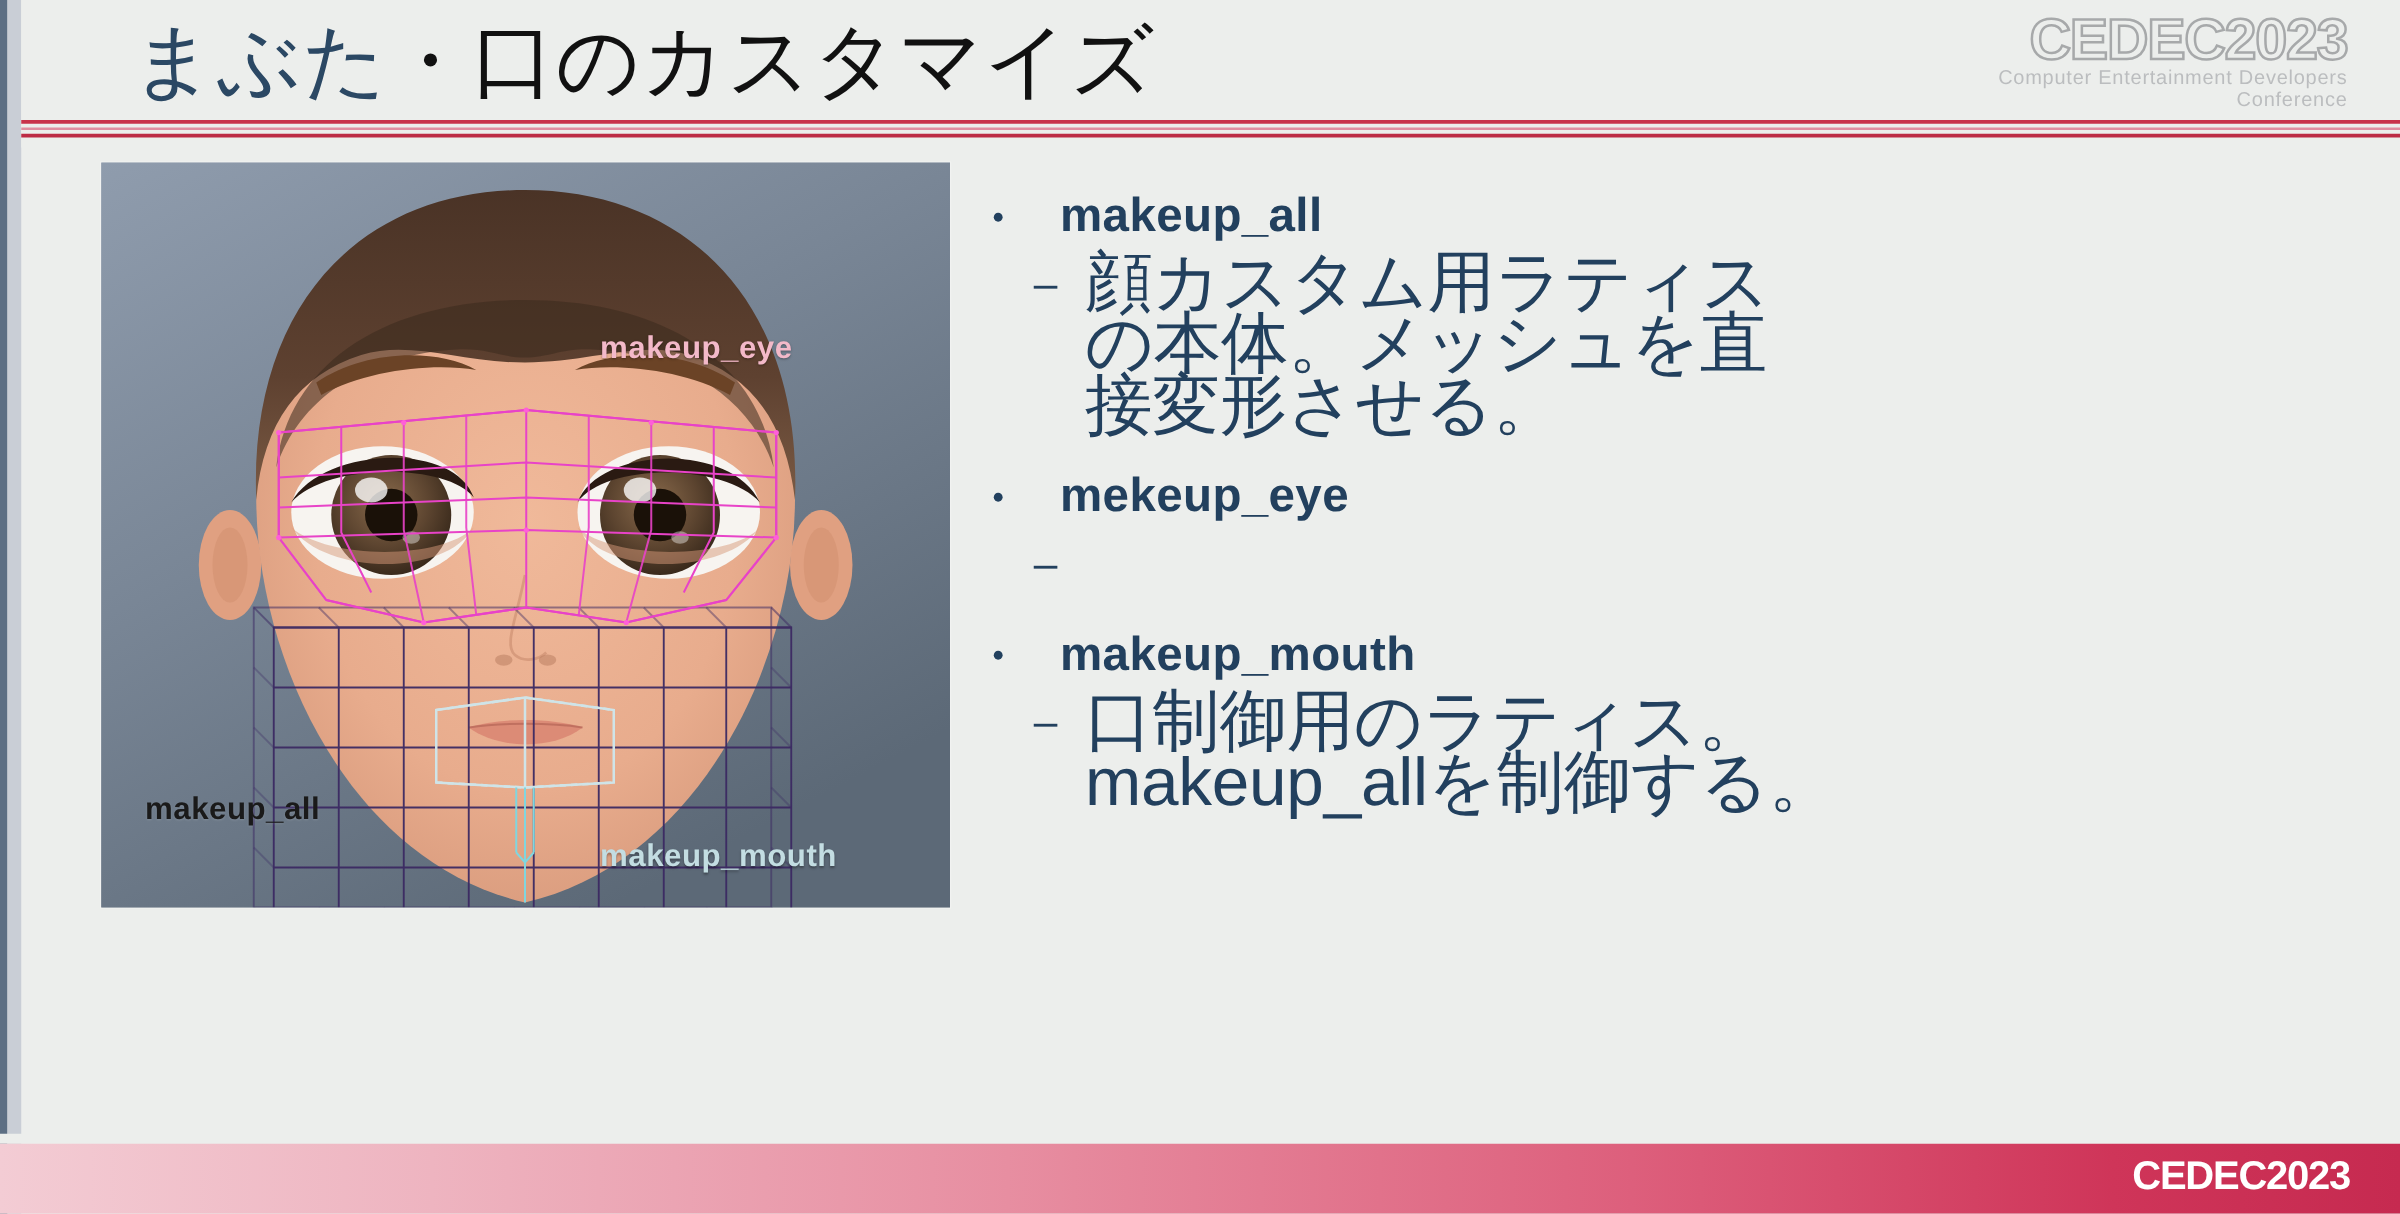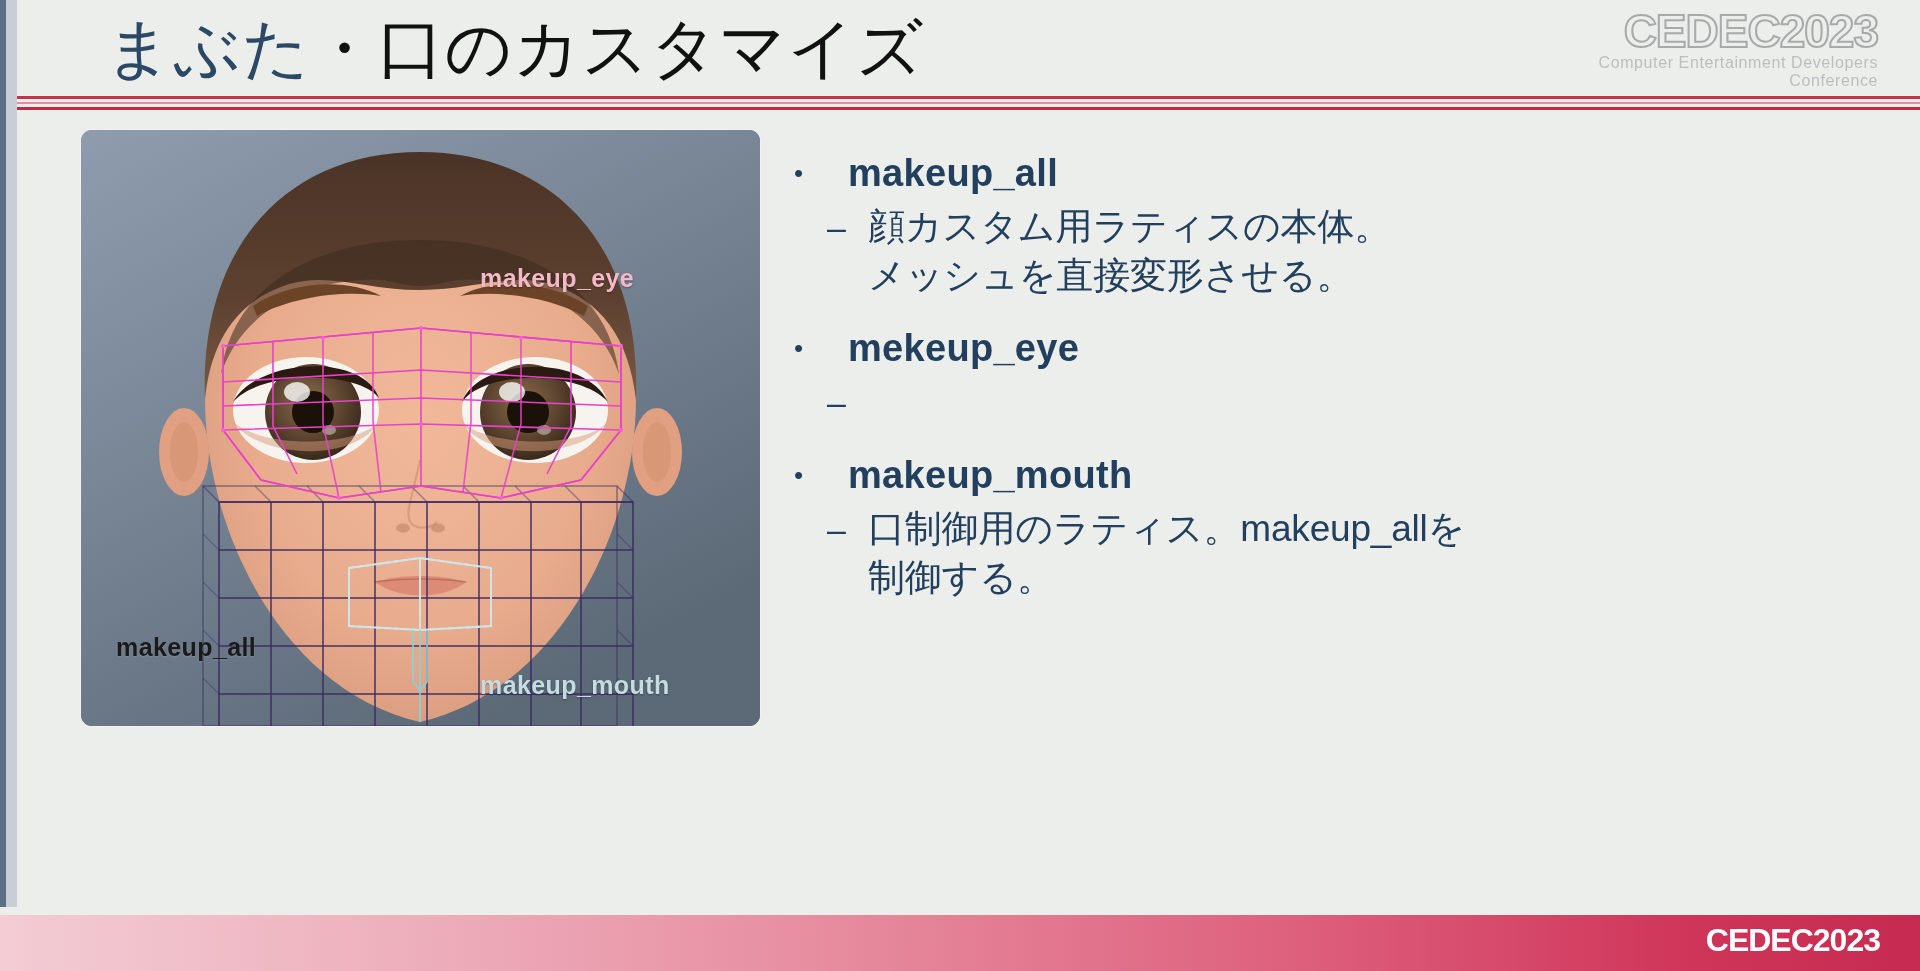--- a/index.html
+++ b/index.html
@@ -44,21 +44,20 @@
   #rule-1 { position:absolute; left:0; top:0; width:100%; height:2.5px; background:#c8334b; }
   #rule-2 { position:absolute; left:0; top:6px; width:100%; height:2px; background:#e08ea0; }
   #rule-3 { position:absolute; left:0; top:11px; width:100%; height:2.5px; background:#bd2c45; }
 
   
   #viewport {
     position:absolute; left:81px; top:130px; width:679px; height:596px;
     background:linear-gradient(160deg,#8e9bab 0%, #7d8a9a 35%, #6a7786 70%, #5f6c7b 100%);
     overflow:hidden;
     box-shadow:0 0 0 1px rgba(255,255,255,.25);
-    border-radius:11px;
   }
   #viewport svg { position:absolute; left:0; top:0; }
   .vp-label {
     position:absolute; font-weight:bold; font-size:25px;
     letter-spacing:.4px; white-space:nowrap;
     text-shadow:0 1px 2px rgba(0,0,0,.35);
   }
   #label-makeup-eye { left:399px; top:134px; color:#f3b9c9; }
   #label-makeup-all { left:35px; top:503px; color:#1a1a1a; text-shadow:0 1px 2px rgba(255,255,255,.15); }
   #label-makeup-mouth { left:399px; top:541px; color:#c3dde2; }
@@ -74,21 +73,21 @@
   .bullet-title {
     font-size:38px; font-weight:bold; line-height:54px;
     letter-spacing:.3px; color:#22405e;
   }
   .sub-row { display:flex; align-items:flex-start; margin-top:2px; }
   .sub-dash {
     width:82px; flex:0 0 82px; font-size:34px; line-height:50px;
     text-align:right; padding-right:22px; color:#22405e;
   }
   .sub-text {
-    font-size:37px; line-height:49px; color:#22405e;
+    font-size:54px; line-height:49px; color:#22405e;
     max-width:560px; letter-spacing:-.2px;
   }
   .sub-text.wide { max-width:620px; }
 
   
   #bottom-banner {
     position:absolute; left:0; bottom:0; width:1920px; height:56px;
     background:linear-gradient(90deg,#f3ccd4 0%, #eeb4c0 18%, #e78ea1 42%, #dd5f7c 68%, #cf3559 88%, #c62a50 100%);
   }
   #cedec-logo-bottom {

